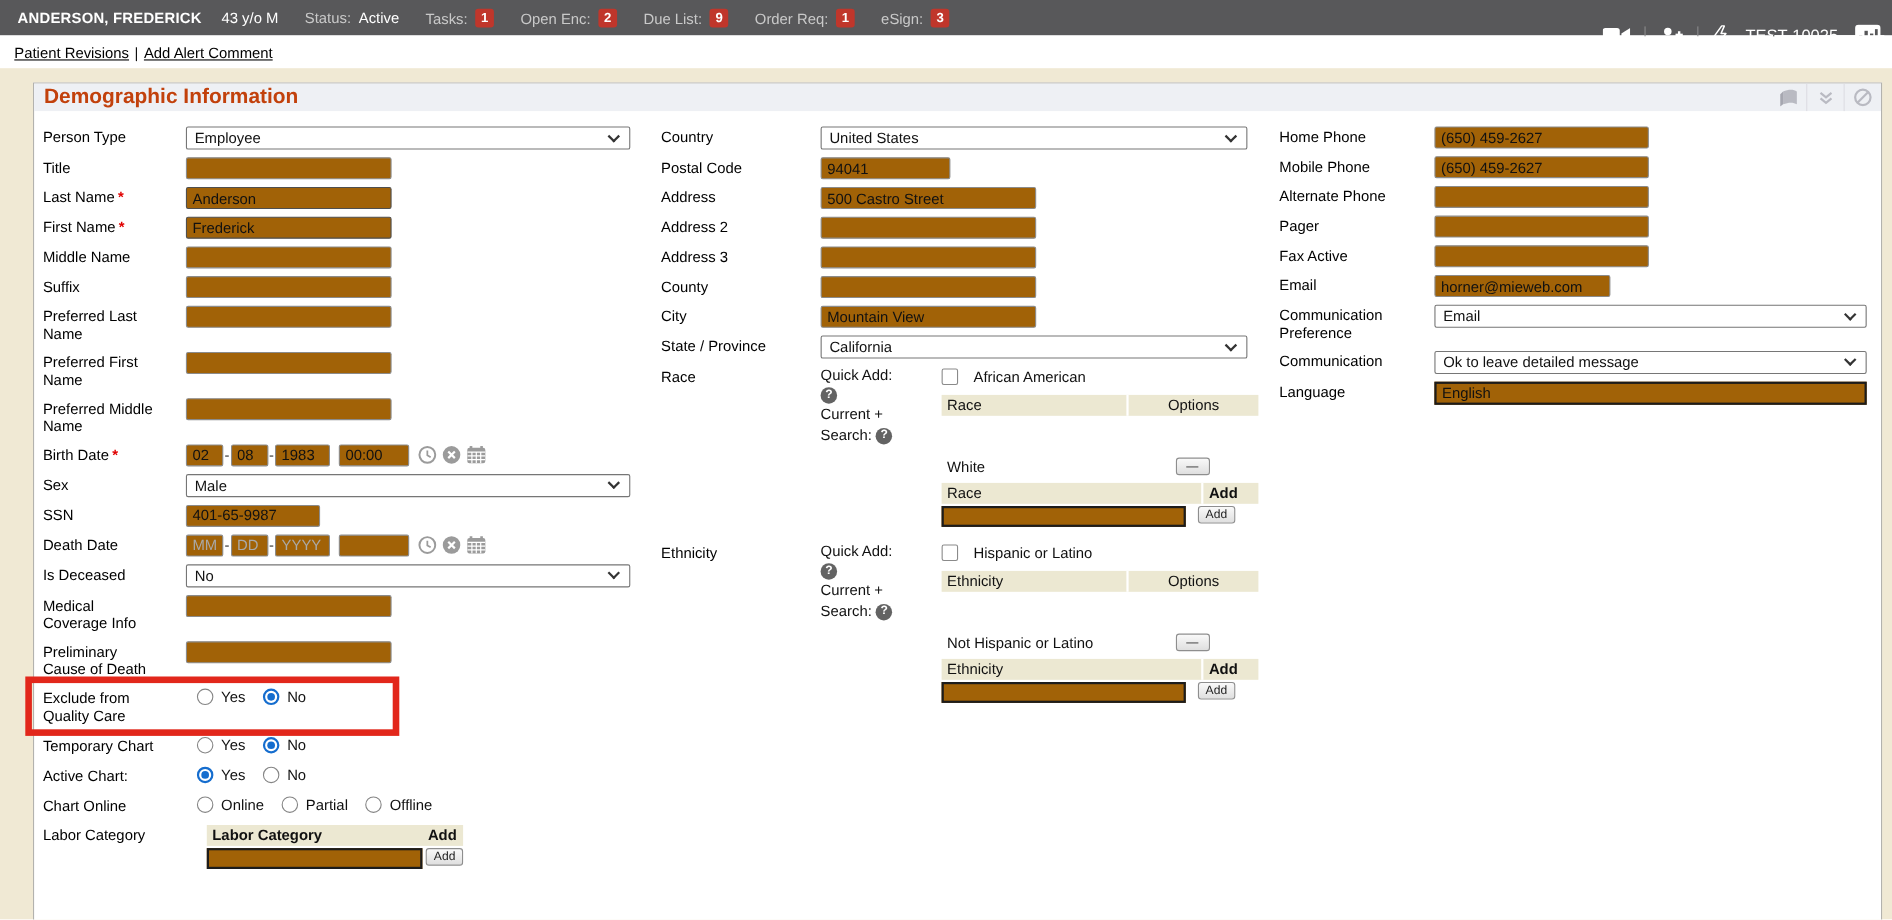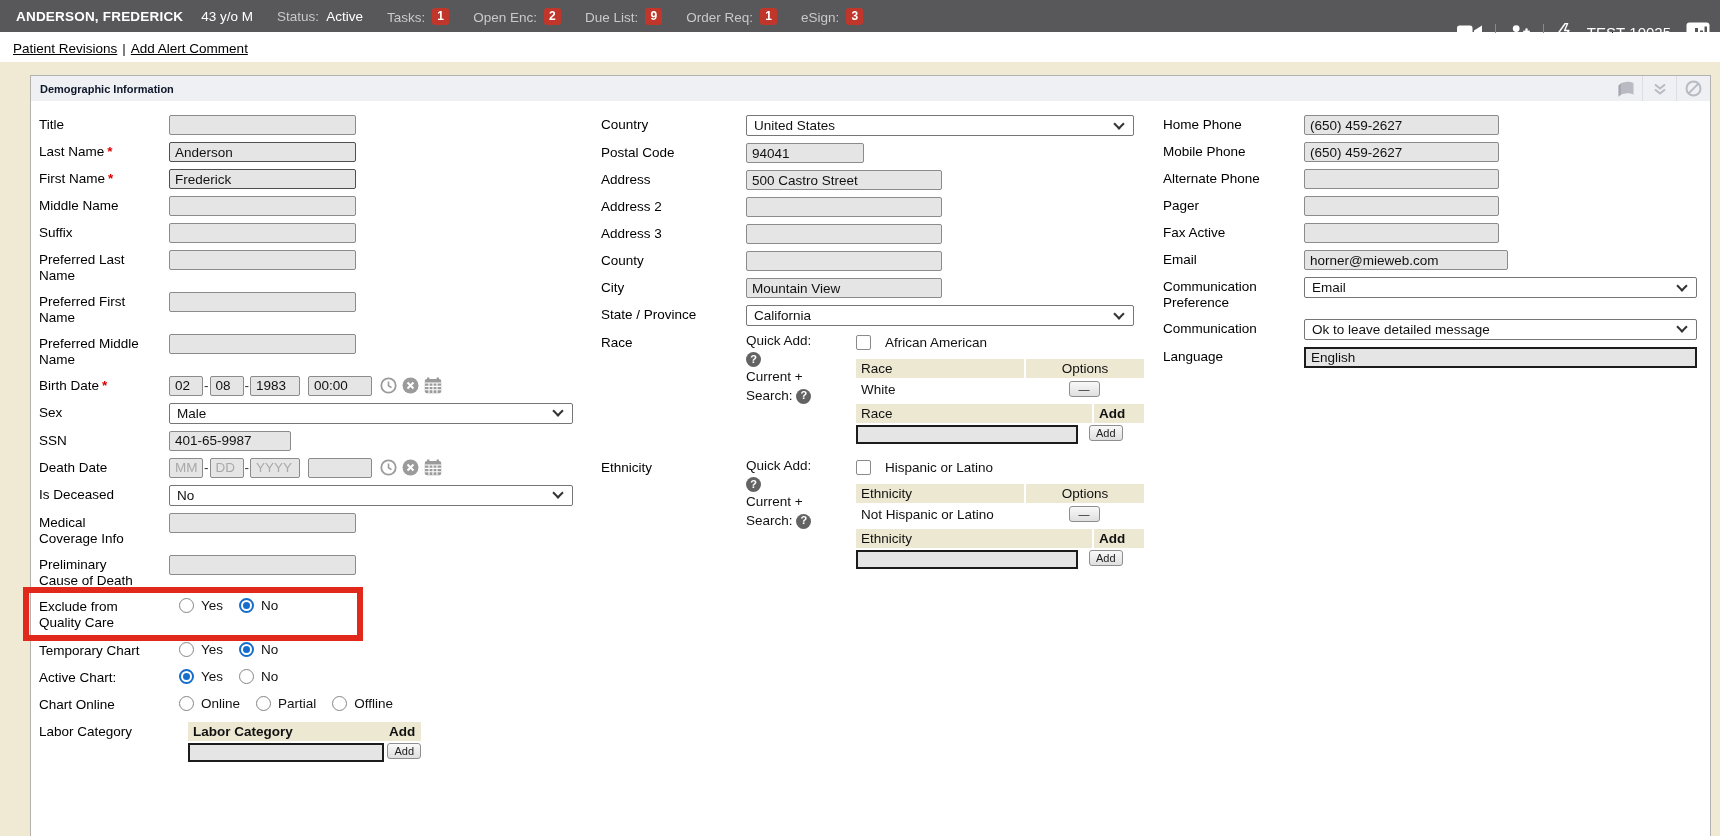--- a/index.html
+++ b/index.html
@@ -24,44 +24,44 @@
 
   
   .linksrow { position:absolute; left:0; top:33px; width:1720px; height:30px; background:#fff; display:flex; align-items:center; padding-left:13px; }
   .linksrow a { color:#000; text-decoration:underline; cursor:pointer; }
   .link-sep { margin:0 5px; }
 
   
   .page { position:absolute; left:0; top:62px; width:1720px; height:774px; background:#f0e9d4; }
   .panel { position:absolute; left:30px; top:13px; width:1681px; height:790px; background:#fff; border:1px solid #b3b2ae; }
   .panel-header { height:25px; background:#eef0f4; display:flex; align-items:center; padding-left:9px; }
-  .panel-title { font-weight:bold; font-size:11px; color:#0f172a; }
+  .panel-title { font-weight:bold; font-size:19px; color:#c2410c; }
   .hdr-icons { margin-left:auto; display:flex; height:25px; }
   .hic { width:34px; display:flex; align-items:center; justify-content:center; cursor:pointer; }
   .hic + .hic { border-left:1px solid #dddde3; }
 
   .content { position:relative; }
   .col { position:absolute; top:14px; }
   .col1 { left:8px;   width:556px; }
   .col2 { left:570px; width:556px; }
   .col3 { left:1132px; width:578px; }
 
   .row { display:flex; align-items:flex-start; margin-bottom:7px; min-height:20px; }
   .lbl  { flex:0 0 104px; margin-right:26px; padding-top:2px; line-height:1.22; color:#000; }
   .col2 .lbl { flex:0 0 125px; margin-right:20px; }
   .col3 .lbl { flex:0 0 120px; margin-right:21px; }
   .req { color:#e00000; font-weight:bold; margin-left:3px; }
 
-  .ti { height:20px; border:1px solid #8b8b8b; border-radius:2px; background:#e5e5e5; font:13.5px "Liberation Sans",sans-serif; padding:0 5px; color:#111; outline:none; }
+  .ti { height:20px; border:1px solid #8b8b8b; border-radius:2px; background:#a16207; font:13.5px "Liberation Sans",sans-serif; padding:0 5px; color:#111; outline:none; }
   .ti.dark { border-color:#4f4f4f; }
   .ti.thick { border:2px solid #1c1c1c; border-radius:0; }
   .ti::placeholder { color:#a9a9a9; }
   .w404{width:404px} .w187{width:187px} .w122{width:122px} .w34{width:34px} .w50{width:50px} .w64{width:64px}
   .w388{width:388px} .w196{width:196px} .w118{width:118px}
-  .w195{width:195px} .w200{width:204px} .w393{width:393px} .w222{width:222px}
+  .w195{width:195px} .w200{width:160px} .w393{width:393px} .w222{width:222px}
 
   .sel { height:21px; border:1px solid #767676; border-radius:2px; background:#fff; display:flex; align-items:center; padding:0 7px; cursor:pointer; }
   .sel .sel-txt { flex:1; white-space:nowrap; overflow:hidden; }
   .caret { width:8px; height:8px; border-right:2px solid #333; border-bottom:2px solid #333; transform:rotate(45deg); margin:-4px 3px 0 6px; flex:none; }
 
   .dash { padding:2px 1px 0 1px; color:#333; }
   .date-icons { display:flex; align-items:center; gap:5px; margin-left:8px; padding-top:1px; }
 
   
   .radio-row { display:flex; align-items:center; padding-left:10px; padding-top:1px; }
@@ -72,21 +72,21 @@
   .checkbox { width:15px; height:15px; border:1px solid #8a8a8a; border-radius:2px; background:#fff; flex:none; cursor:pointer; }
 
   
   .mini-table { width:288px; }
   .mt-head { display:flex; background:#ece8d2; height:19px; align-items:center; }
   .mt-head > div { padding:0 5px; white-space:nowrap; }
   .mt-head > div + div { border-left:2px solid #fff; height:100%; display:flex; align-items:center; }
   .mt-name { flex:1; }
   .mt-opt { width:120px; justify-content:center; display:flex; }
   .mt-add-col { width:52px; font-weight:bold; }
-  .mt-row { display:flex; align-items:center; padding:3px 0 1px 5px; }
+  .mt-row { display:flex; align-items:center; padding:3px 0 1px 5px;margin-top:35px; }
   .mt-row .mt-name { flex:1; padding:0; }
   .mt-row .mt-opt { padding:0; }
   .btn { border:1px solid #8e8e8e; border-radius:3px; background:linear-gradient(#f9f9f9,#dfdfdf); font:11px "Liberation Sans",sans-serif; color:#222; padding:1px 6px; cursor:pointer; }
   .btn-minus { padding:1px 9px; }
   .add-row { display:flex; align-items:flex-start; margin-top:2px; }
   .gap6 { height:6px; }
 
   
   .race-flex { display:flex; }
   .qa-col { width:110px; flex:none; line-height:1.2; }
@@ -205,20 +205,27 @@
               <line x1="3.6" y1="13.4" x2="13.4" y2="3.6"></line>
             </svg>
         </span>
       </span>
     </div>
 
     <div class="content">
 
       <div class="col col1">
         <div class="row">
+          <span class="lbl">Person Type</span>
+          <span class="sel w404">
+              <span class="sel-txt">Employee</span>
+              <span class="caret"></span>
+            </span>
+        </div>
+        <div class="row">
           <span class="lbl">Title</span>
           <input class="ti w187" style="">
         </div>
         <div class="row">
           <span class="lbl"><span>Last Name</span><span class="req">*</span></span>
           <input class="ti dark w187" value="Anderson" style="">
         </div>
         <div class="row">
           <span class="lbl"><span>First Name</span><span class="req">*</span></span>
           <input class="ti dark w187" value="Frederick" style="">

